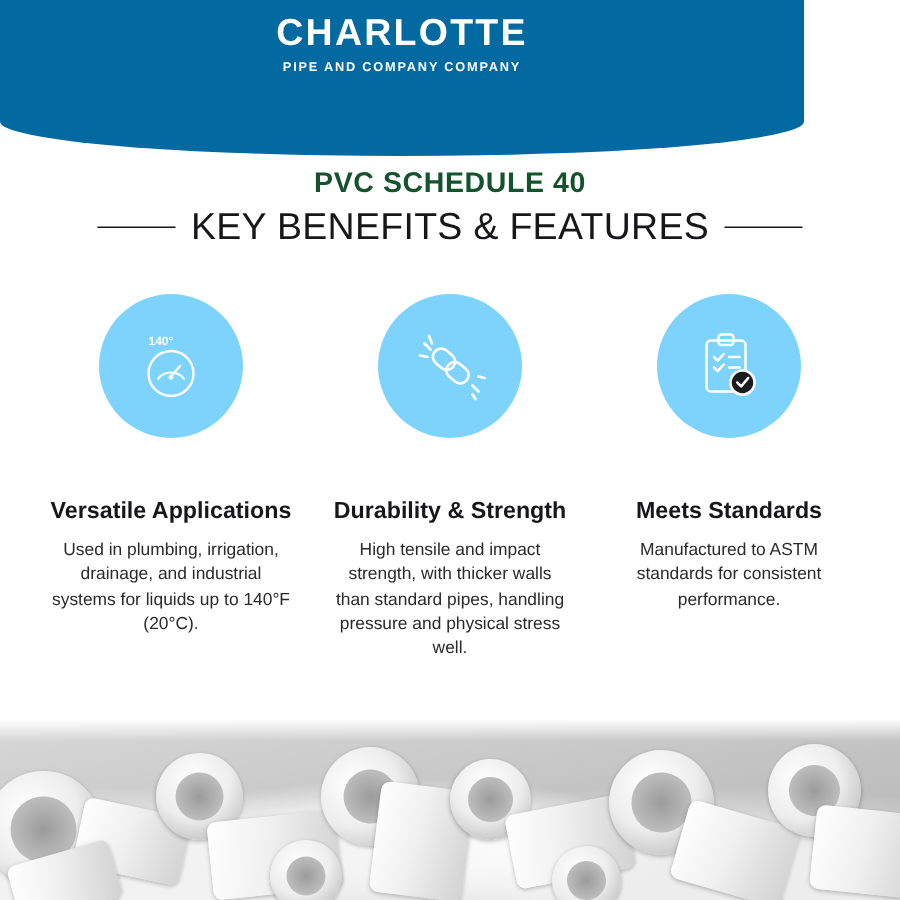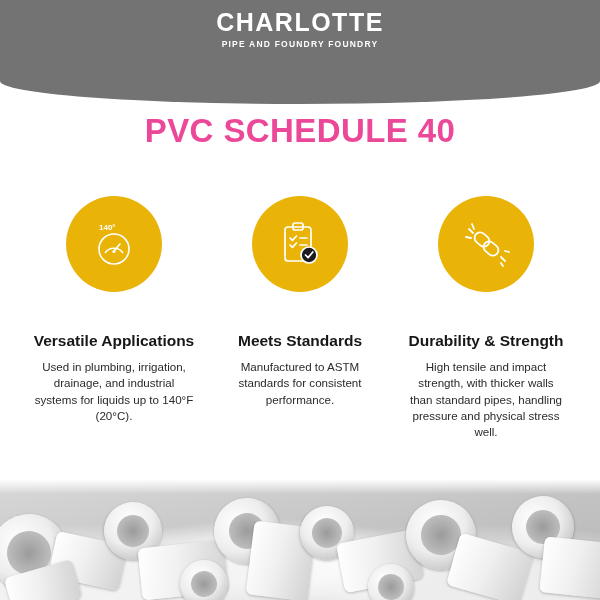--- a/index.html
+++ b/index.html
@@ -12,22 +12,22 @@
   .page {
     position: relative;
     width: 600px; height: 600px;
     background: #ffffff;
   }
 
   
   .header-banner {
     position: absolute;
     top: 0; left: 0;
-    width: 600px; height: 104px;
-    background: #737373;
+    width: 536px; height: 104px;
+    background: #0369a1;
     border-bottom-left-radius: 100% 46px;
     border-bottom-right-radius: 100% 46px;
     overflow: hidden;
   }
   .logo-wrap {
     position: absolute;
     top: 10px; left: 0; right: 0;
     text-align: center;
   }
   .logo-main {
@@ -46,23 +46,23 @@
     margin-top: 4px;
   }
 
   
   .title-block {
     position: absolute;
     top: 104px; left: 0; width: 600px;
     text-align: center;
   }
   .title-main {
-    color: #ec4899;
-    font-weight: bold;
-    font-size: 33px;
+    color: #14532d;
+    font-weight: bold;
+    font-size: 19px;
     letter-spacing: 0.4px;
     line-height: 1.15;
     margin-top: 8px;
   }
   .title-sub-row {
     display: flex;
     align-items: center;
     justify-content: center;
     gap: 10px;
     margin-top: 3px;
@@ -90,21 +90,21 @@
     justify-content: space-between;
     align-items: flex-start;
   }
   .benefit {
     width: 172px;
     text-align: center;
   }
   .circle {
     width: 96px; height: 96px;
     border-radius: 50%;
-    background: #eab308;
+    background: #7dd3fc;
     margin: 0 auto;
     display: flex;
     align-items: center;
     justify-content: center;
   }
   .benefit-title {
     margin-top: 40px;
     color: #17171a;
     font-weight: bold;
     font-size: 15.5px;
@@ -156,42 +156,66 @@
   }
 </style>
 </head>
 <body>
 
 <div class="page">
 
   <div class="header-banner">
     <div class="logo-wrap">
       <div class="logo-main">CHARLOTTE</div>
-      <div class="logo-sub">PIPE AND FOUNDRY FOUNDRY</div>
+      <div class="logo-sub">PIPE AND COMPANY COMPANY</div>
     </div>
   </div>
 
   <div class="title-block">
     <div class="title-main">PVC SCHEDULE 40</div>
+    <div class="title-sub-row">
+      <span class="title-rule"></span>
+      <span class="title-sub">KEY BENEFITS &amp; FEATURES</span>
+      <span class="title-rule"></span>
+    </div>
   </div>
 
   <div class="benefits">
 
     <div class="benefit">
       <div class="circle">
         <svg width="58" height="58" viewBox="0 0 58 58" aria-hidden="true">
           <text x="14" y="15" fill="#ffffff" font-family="Liberation Sans, sans-serif" font-size="8" font-weight="bold">140°</text>
           <circle cx="29" cy="34" r="15" fill="none" stroke="#ffffff" stroke-width="1.6"></circle>
           <path d="M20 38 A11 11 0 0 1 38 38" fill="none" stroke="#ffffff" stroke-width="1.4"></path>
           <line x1="29" y1="36" x2="35" y2="29" stroke="#ffffff" stroke-width="1.6" stroke-linecap="round"></line>
           <circle cx="29" cy="36.5" r="1.6" fill="#ffffff"></circle>
         </svg>
       </div>
       <div class="benefit-title">Versatile Applications</div>
       <div class="benefit-desc">Used in plumbing, irrigation, drainage, and industrial systems for liquids up to 140°F (20°C).</div>
+    </div>
+
+    <div class="benefit">
+      <div class="circle">
+        <svg width="58" height="58" viewBox="0 0 58 58" aria-hidden="true">
+          <g stroke="#ffffff" stroke-width="1.8" fill="none" stroke-linecap="round">
+            <rect x="17" y="19" width="16" height="11" rx="5.5" transform="rotate(40 25 24.5)"></rect>
+            <rect x="26" y="28" width="16" height="11" rx="5.5" transform="rotate(40 34 33.5)"></rect>
+            <line x1="12" y1="14" x2="16" y2="18"></line>
+            <line x1="9" y1="22" x2="14" y2="23"></line>
+            <line x1="15" y1="9" x2="17" y2="14"></line>
+            <line x1="44" y1="42" x2="48" y2="46"></line>
+            <line x1="44" y1="48" x2="46" y2="51"></line>
+            <line x1="48" y1="36" x2="52" y2="37"></line>
+          </g>
+        </svg>
+      </div>
+      <div class="benefit-title">Durability &amp; Strength</div>
+      <div class="benefit-desc">High tensile and impact strength, with thicker walls than standard pipes, handling pressure and physical stress well.</div>
     </div>
 
     <div class="benefit">
       <div class="circle">
         <svg width="58" height="58" viewBox="0 0 58 58" aria-hidden="true">
           <g stroke="#ffffff" stroke-width="1.7" fill="none" stroke-linecap="round" stroke-linejoin="round">
             <rect x="14" y="12" width="26" height="34" rx="3"></rect>
             <rect x="22" y="8" width="10" height="7" rx="2"></rect>
             <path d="M19 23 l2.4 2.4 L25.5 21"></path>
             <line x1="29" y1="23" x2="36" y2="23"></line>
@@ -199,39 +223,20 @@
             <line x1="29" y1="30" x2="36" y2="30"></line>
             <circle cx="38" cy="40" r="8" fill="#1c1c1e"></circle>
             <path d="M34.5 40 l2.6 2.6 L41.8 37"></path>
           </g>
         </svg>
       </div>
       <div class="benefit-title">Meets Standards</div>
       <div class="benefit-desc">Manufactured to ASTM standards for consistent performance.</div>
     </div>
 
-    <div class="benefit">
-      <div class="circle">
-        <svg width="58" height="58" viewBox="0 0 58 58" aria-hidden="true">
-          <g stroke="#ffffff" stroke-width="1.8" fill="none" stroke-linecap="round">
-            <rect x="17" y="19" width="16" height="11" rx="5.5" transform="rotate(40 25 24.5)"></rect>
-            <rect x="26" y="28" width="16" height="11" rx="5.5" transform="rotate(40 34 33.5)"></rect>
-            <line x1="12" y1="14" x2="16" y2="18"></line>
-            <line x1="9" y1="22" x2="14" y2="23"></line>
-            <line x1="15" y1="9" x2="17" y2="14"></line>
-            <line x1="44" y1="42" x2="48" y2="46"></line>
-            <line x1="44" y1="48" x2="46" y2="51"></line>
-            <line x1="48" y1="36" x2="52" y2="37"></line>
-          </g>
-        </svg>
-      </div>
-      <div class="benefit-title">Durability &amp; Strength</div>
-      <div class="benefit-desc">High tensile and impact strength, with thicker walls than standard pipes, handling pressure and physical stress well.</div>
-    </div>
-
   </div>
 
   <div class="photo">
     <div class="photo-bg"></div>
 
     <div class="pipe round" style="left:-10px; top:34px; width:78px; height:78px; transform:rotate(-8deg);">
         <div class="bore"></div>
       </div>
     <div class="pipe" style="left:52px; top:58px; width:72px; height:46px; transform:rotate(12deg);"></div>
     <div class="pipe round" style="left:104px; top:22px; width:58px; height:58px; transform:rotate(14deg);">

